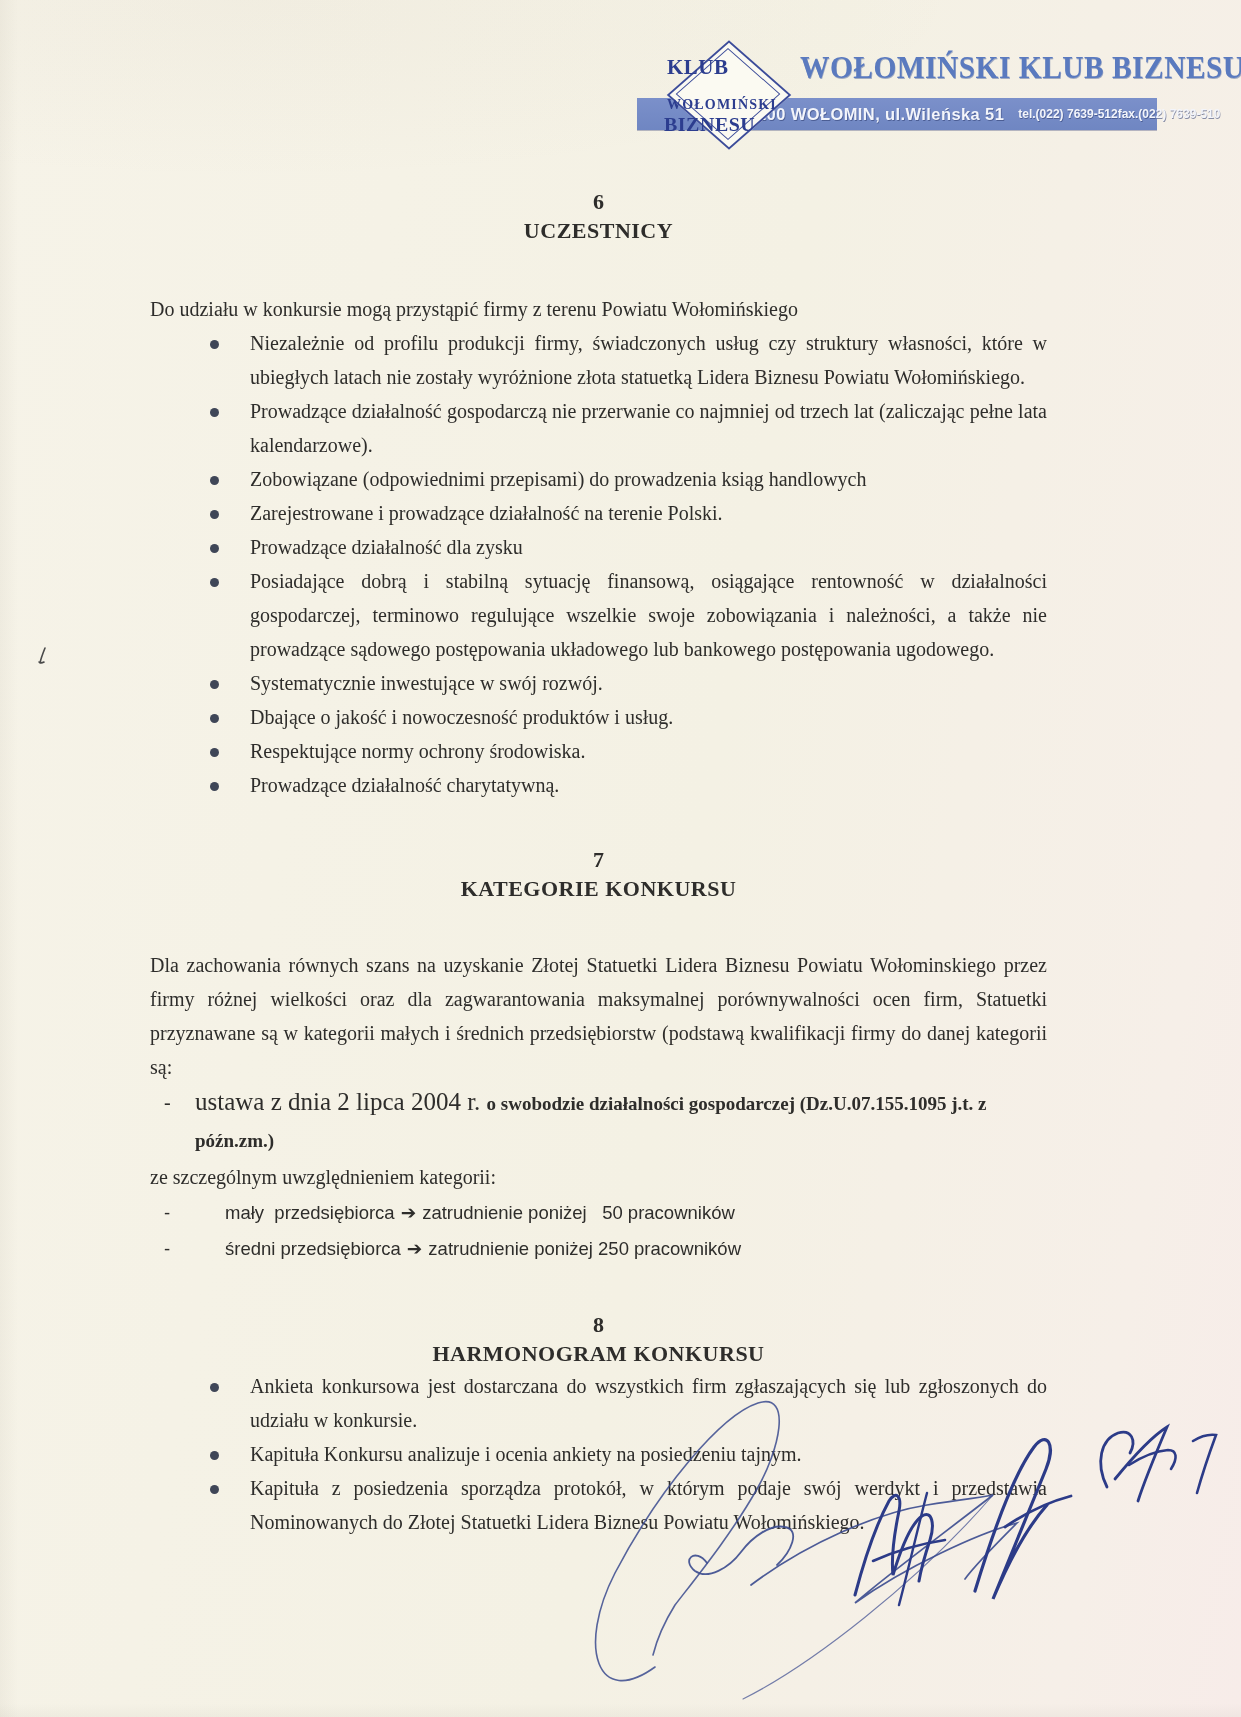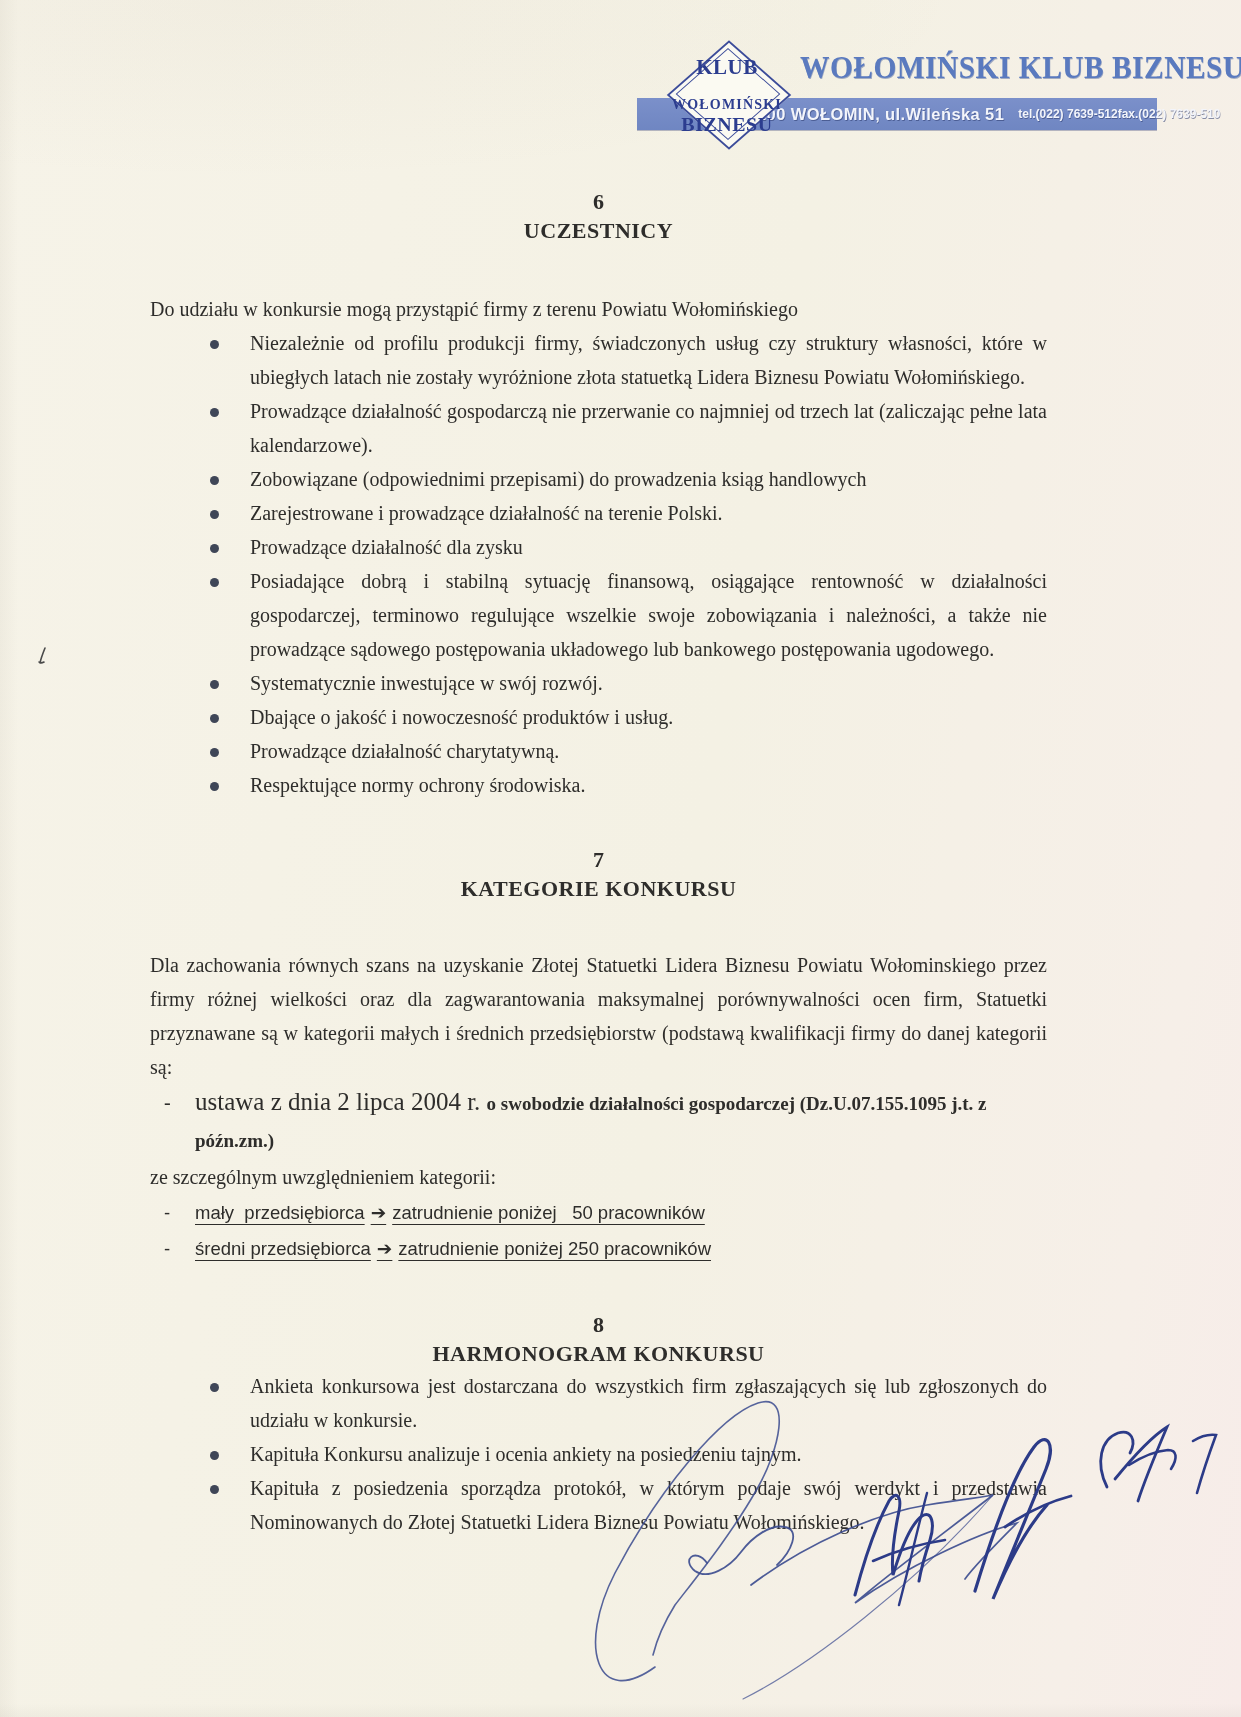--- a/index.html
+++ b/index.html
@@ -50,21 +50,21 @@
     position:absolute;left:18px;top:18px;width:84px;height:84px;
     transform:scaleY(.88) rotate(45deg);
     background:#fbfaf2;border:2px solid #3c4c99;
   }
   .diamond-inner{
     position:absolute;left:24px;top:24px;width:72px;height:72px;
     transform:scaleY(.88) rotate(45deg);
     border:1px solid #3c4c99;
   }
   .logo-text{
-    position:absolute;left:0;top:24px;width:120px;text-align:center;
+    position:absolute;left:0;top:24px;width:120px;text-align:left;
     color:#2c3d8f;line-height:1;z-index:3;
   }
   .logo-klub{font-size:21px;font-weight:700;letter-spacing:.5px;}
   .logo-wolominski{font-size:14px;font-weight:700;letter-spacing:1.2px;margin-top:20px;}
   .logo-biznesu{font-size:19px;font-weight:700;letter-spacing:.5px;margin-top:3px;transform:scaleX(1.05);}
 
   
   .content{
     position:absolute;left:150px;top:188px;width:897px;
     font-size:20px;line-height:34px;
@@ -86,24 +86,24 @@
   .dash-row{position:relative;padding-left:45px;line-height:36px;text-align:left;}
   .dash-row .dash{position:absolute;left:14px;top:0;}
   .law-regular{font-size:25px;}
   .law-bold{font-size:19px;font-weight:700;}
   .subnote{margin-left:0;line-height:36px;font-family:Liberation Serif, serif;}
   .cat-line{
     font-family:"Liberation Sans","DejaVu Sans",sans-serif;
     font-size:18.5px;
   }
   .cat-underline{
-    text-decoration:underline;
     text-decoration-thickness:1.4px;
     text-underline-offset:5px;
     white-space:pre-wrap;
+    margin-left:30px;
   }
   .cat-arrow{font-weight:700;padding:0 6px;}
   .gap-lg{margin-top:40px;}
   .gap-head{margin-top:44px;}
 
   
   .signatures{position:absolute;left:555px;top:1365px;z-index:1;}
   .ink-mark{position:absolute;left:36px;top:646px;}
 </style>
 </head>
@@ -142,22 +142,22 @@
 
     <ul class="bullets">
       <li>Niezależnie od profilu produkcji firmy, świadczonych usług czy struktury własności, które w ubiegłych latach nie zostały wyróżnione złota statuetką Lidera Biznesu Powiatu Wołomińskiego.</li>
       <li>Prowadzące działalność gospodarczą nie przerwanie co najmniej od trzech lat (zaliczając pełne lata kalendarzowe).</li>
       <li>Zobowiązane (odpowiednimi przepisami) do prowadzenia ksiąg handlowych</li>
       <li>Zarejestrowane i prowadzące działalność na terenie Polski.</li>
       <li>Prowadzące działalność dla zysku</li>
       <li>Posiadające dobrą i stabilną sytuację finansową, osiągające rentowność w działalności gospodarczej, terminowo regulujące wszelkie swoje zobowiązania i należności, a także nie prowadzące sądowego postępowania układowego lub bankowego postępowania ugodowego.</li>
       <li>Systematycznie inwestujące w swój rozwój.</li>
       <li>Dbające o jakość i nowoczesność produktów i usług.</li>
+      <li>Respektujące normy ochrony środowiska.</li>
       <li>Prowadzące działalność charytatywną.</li>
-      <li>Respektujące normy ochrony środowiska.</li>
     </ul>
 
     <div class="section-head gap-head">
       <div class="sec-num">7</div>
       <div class="sec-title">KATEGORIE KONKURSU</div>
     </div>
 
     <p class="para justify">Dla zachowania równych szans na uzyskanie Złotej Statuetki Lidera Biznesu Powiatu Wołominskiego przez firmy różnej wielkości oraz dla zagwarantowania maksymalnej porównywalności ocen firm, Statuetki przyznawane są w kategorii małych i średnich przedsiębiorstw (podstawą kwalifikacji firmy do danej kategorii są:</p>
 
     <div class="dash-row">

